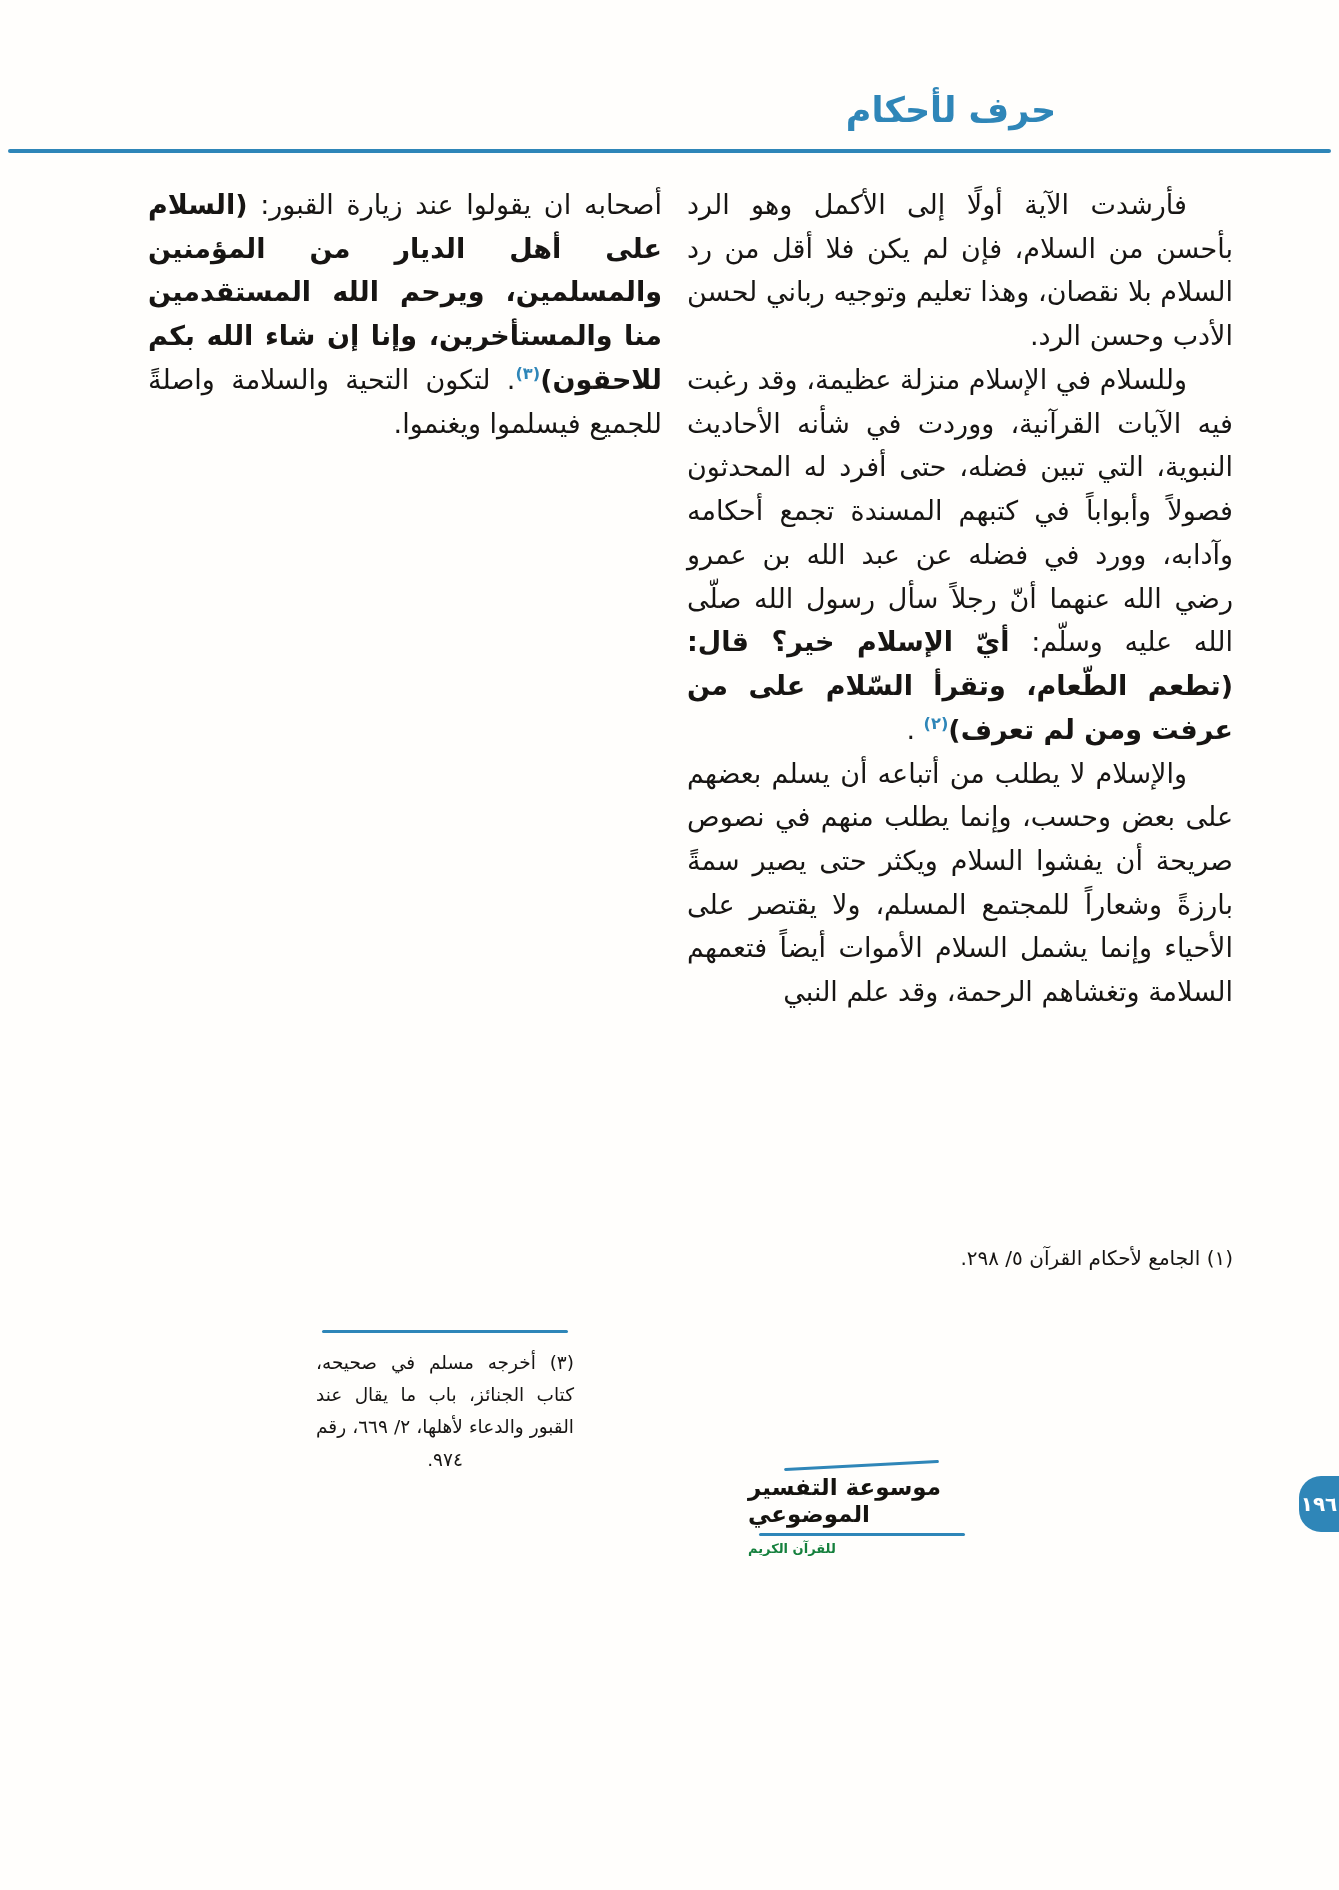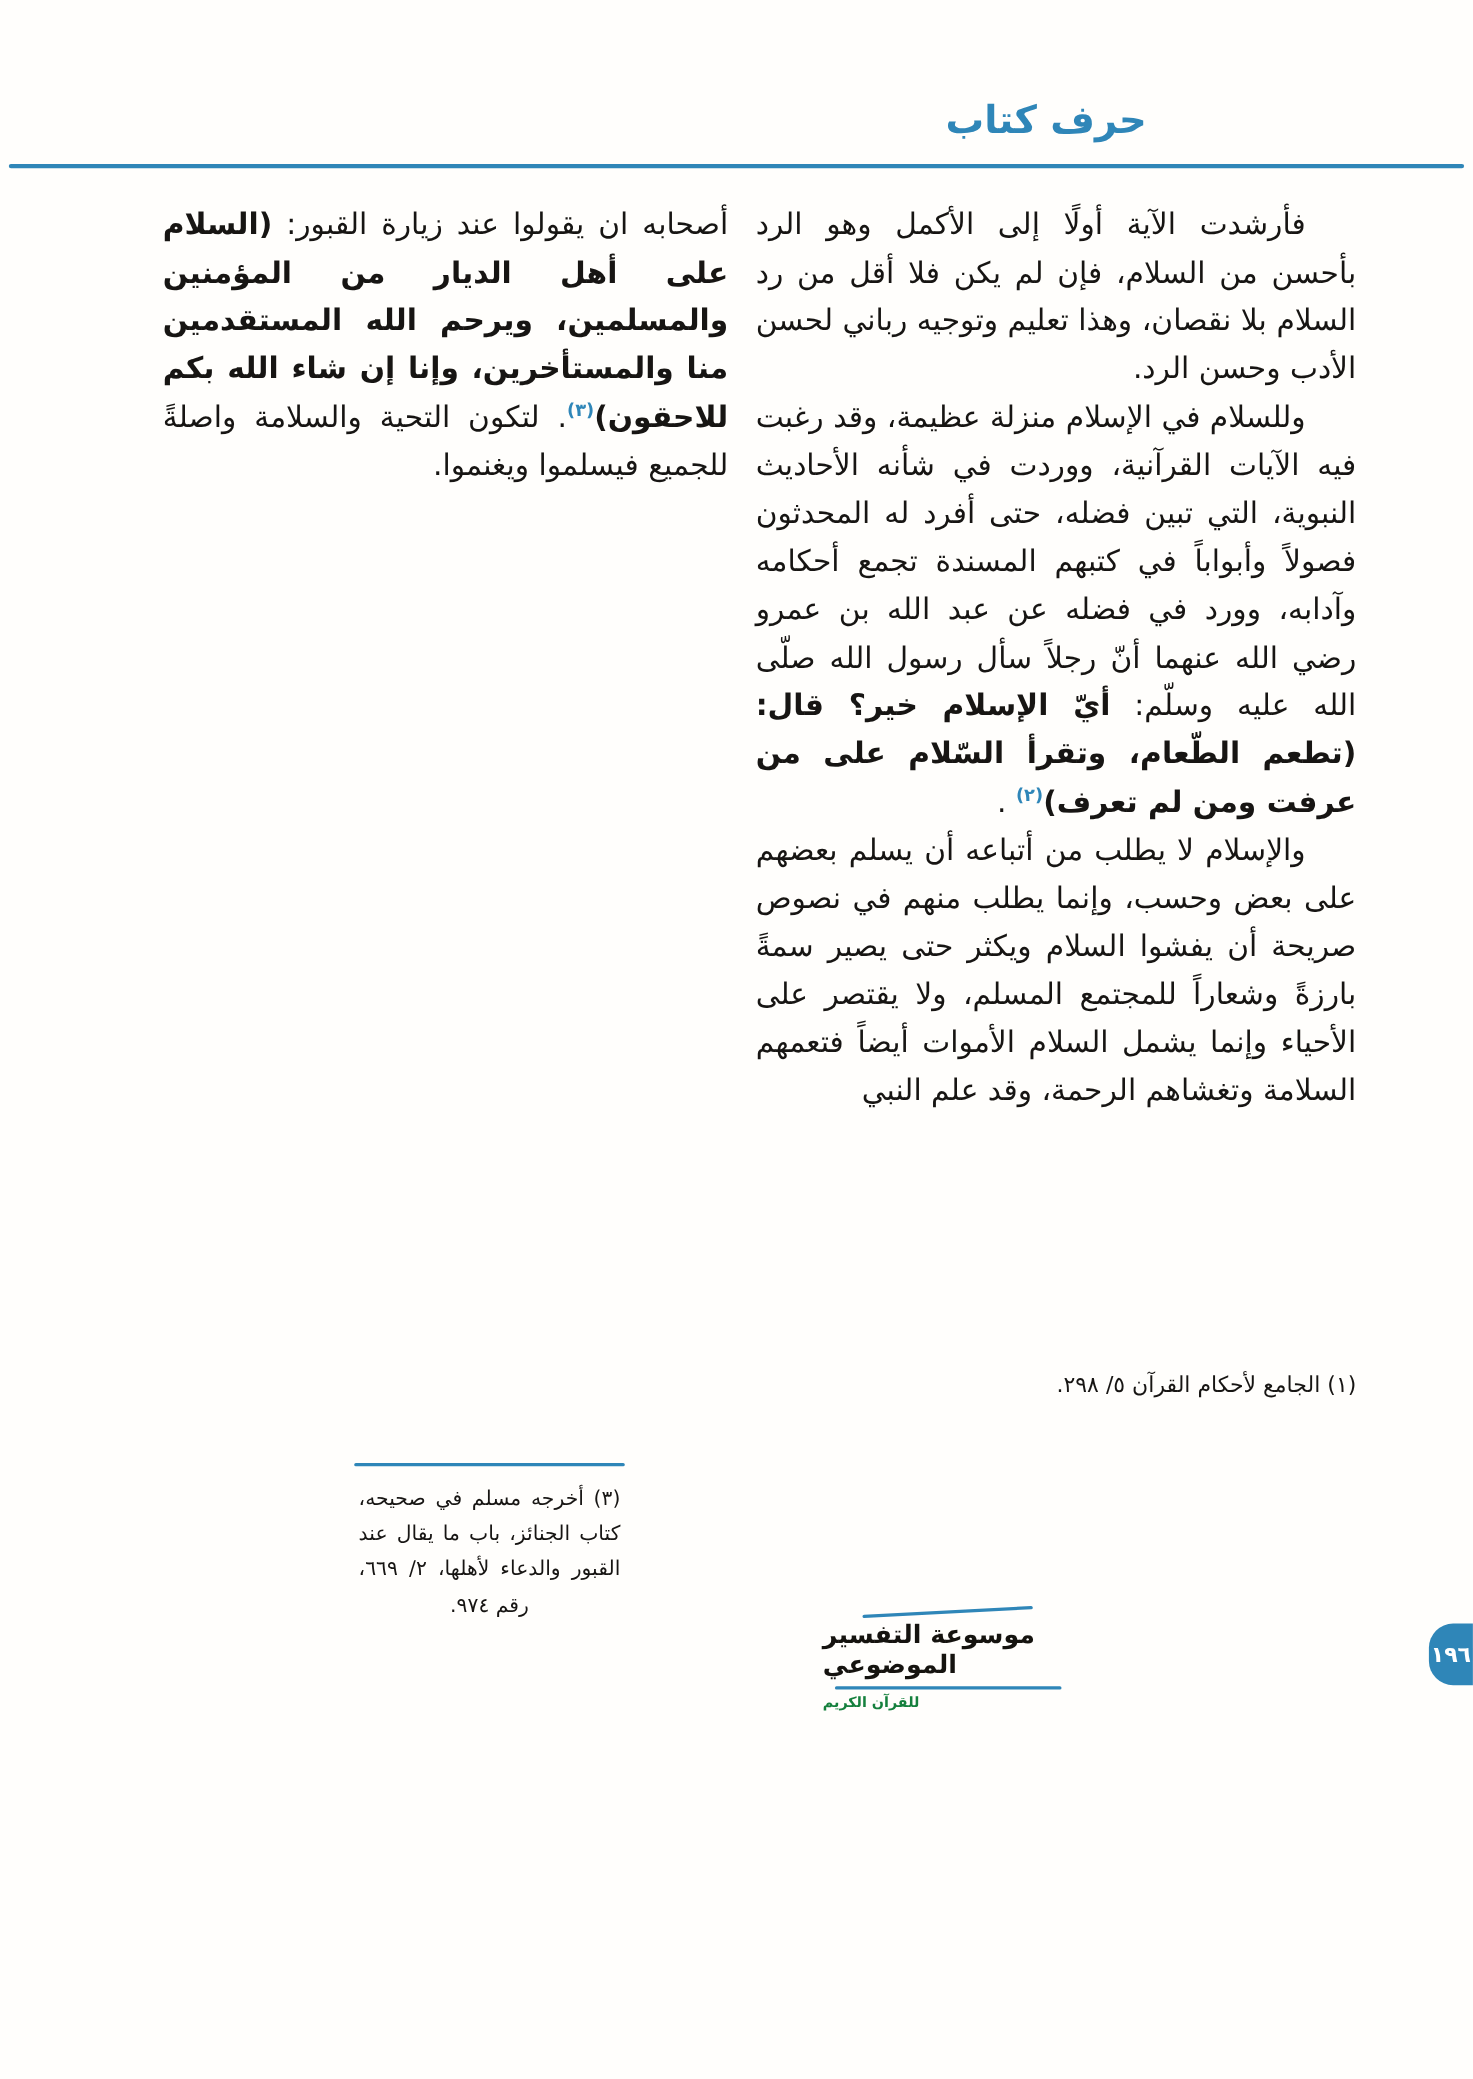--- a/index.html
+++ b/index.html
@@ -41,21 +41,21 @@
   .footnotes{position:absolute;text-align:justify;}
   .footnotes-right{
     top:1242px;right:106px;width:546px;
     font-size:20px;line-height:1.66;
   }
   .footnotes-right .fn{padding-right:46px;text-indent:-46px;margin:0 0 6px 0;}
   .footnotes-left{
     top:1330px;left:314px;width:262px;
     font-size:18.5px;line-height:1.74;
   }
-  .footnotes-left .fn{margin:12px;text-align:justify;text-align-last:center;}
+  .footnotes-left .fn{margin:2px;text-align:justify;text-align-last:center;}
   .fn-rule{
     height:3px;background:var(--accent);width:94%;
     margin:0 auto 14px auto;border-radius:2px;
   }
   .fn-num{white-space:nowrap;}
   
   .logo{position:absolute;top:1464px;left:748px;width:228px;text-align:left;}
   .logo-line{height:3px;background:var(--accent);border-radius:3px;}
   .logo-line.top{width:68%;margin:0 auto 7px auto;transform:rotate(-3deg);}
   .logo-line.bottom{width:90%;margin:5px auto 5px auto;}
@@ -68,21 +68,21 @@
   .page-badge{
     position:absolute;top:1476px;right:0;width:40px;height:56px;
     background:var(--accent);border-radius:22px 0 0 22px;
     color:#ffffff;font-size:20px;font-weight:bold;
     display:flex;align-items:center;justify-content:center;
   }
 </style>
 </head>
 <body>
 
-<div class="chapter-title">حرف كتاب</div>
+<div class="chapter-title">حرف لأحكام</div>
 <div class="header-rule"></div>
 
 <div class="col col-right">
   <p class="para indent"><span>فأرشدت الآية أولًا إلى الأكمل وهو الرد بأحسن من السلام، فإن لم يكن فلا أقل من رد السلام بلا نقصان، وهذا تعليم وتوجيه رباني لحسن الأدب وحسن الرد.</span></p>
   <p class="para indent"><span>وللسلام في الإسلام منزلة عظيمة، وقد رغبت فيه الآيات القرآنية، ووردت في شأنه الأحاديث النبوية، التي تبين فضله، حتى أفرد له المحدثون فصولاً وأبواباً في كتبهم المسندة تجمع أحكامه وآدابه، وورد في فضله عن عبد الله بن عمرو رضي الله عنهما أنّ رجلاً سأل رسول الله صلّى الله عليه وسلّم: </span><span class="b">أيّ الإسلام خير؟ قال: (تطعم الطّعام، وتقرأ السّلام على من عرفت ومن لم تعرف)</span><sup>(٢)</sup><span> .</span></p>
   <p class="para indent"><span>والإسلام لا يطلب من أتباعه أن يسلم بعضهم على بعض وحسب، وإنما يطلب منهم في نصوص صريحة أن يفشوا السلام ويكثر حتى يصير سمةً بارزةً وشعاراً للمجتمع المسلم، ولا يقتصر على الأحياء وإنما يشمل السلام الأموات أيضاً فتعمهم السلامة وتغشاهم الرحمة، وقد علم النبي</span></p>
 </div>
 
 <div class="col col-left">
   <p class="para"><span>أصحابه ان يقولوا عند زيارة القبور: </span><span class="b">(السلام على أهل الديار من المؤمنين والمسلمين، ويرحم الله المستقدمين منا والمستأخرين، وإنا إن شاء الله بكم للاحقون)</span><sup>(٣)</sup><span>. لتكون التحية والسلامة واصلةً للجميع فيسلموا ويغنموا.</span></p>

